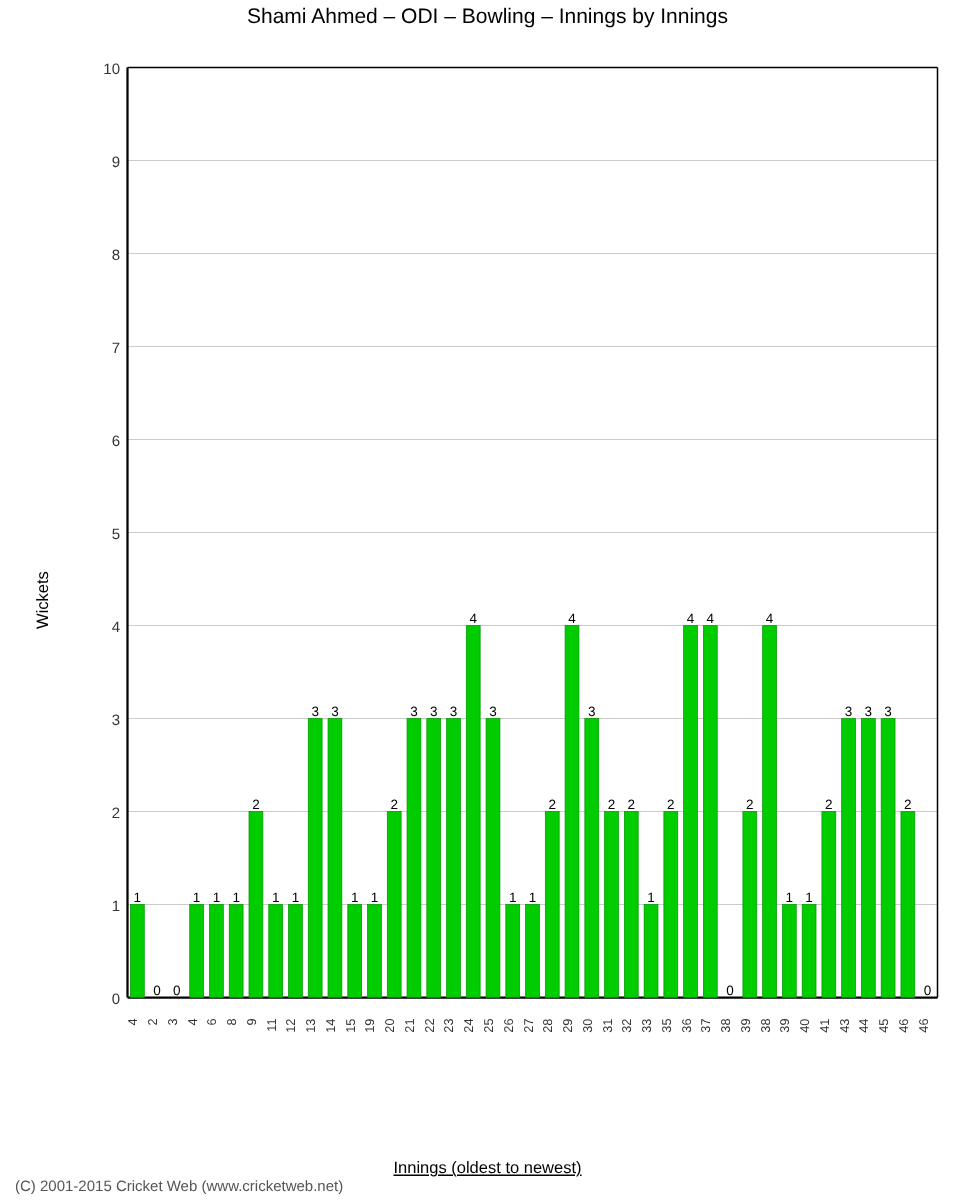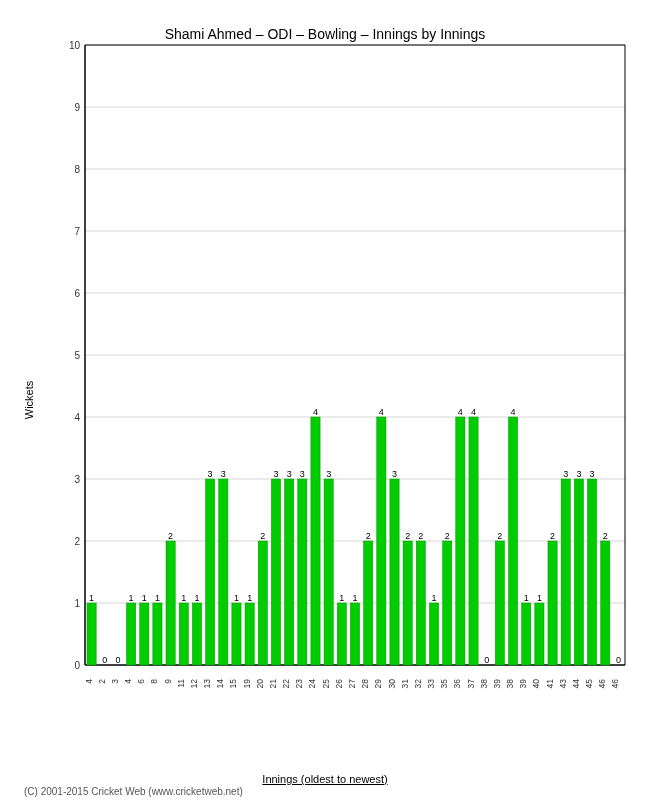--- a/index.html
+++ b/index.html
@@ -14,21 +14,21 @@
     }
     .chart-container {
       width: 650px;
       height: 800px;
       position: relative;
       background: #fff;
     }
     .chart-title {
       text-align: center;
       font-size: 14px;
-      padding-top: 26px;
+      padding-top: 2px;
       padding-bottom: 5px;
     }
     .chart-area {
       position: absolute;
       left: 55px;
       top: 35px;
       right: 15px;
       bottom: 80px;
     }
     .y-axis-label {
@@ -43,21 +43,21 @@
       position: absolute;
       bottom: 15px;
       left: 50%;
       transform: translateX(-50%);
       font-size: 11px;
       text-decoration: underline;
     }
     .copyright {
       position: absolute;
       bottom: 3px;
-      left: 24px;
+      left: 10px;
       font-size: 10px;
       color: #555;
       margin-top: 44px;
     }
     svg.chart-svg {
       position: absolute;
       top: 0; left: 0;
       width: 100%; height: 100%;
     }
   </style>

